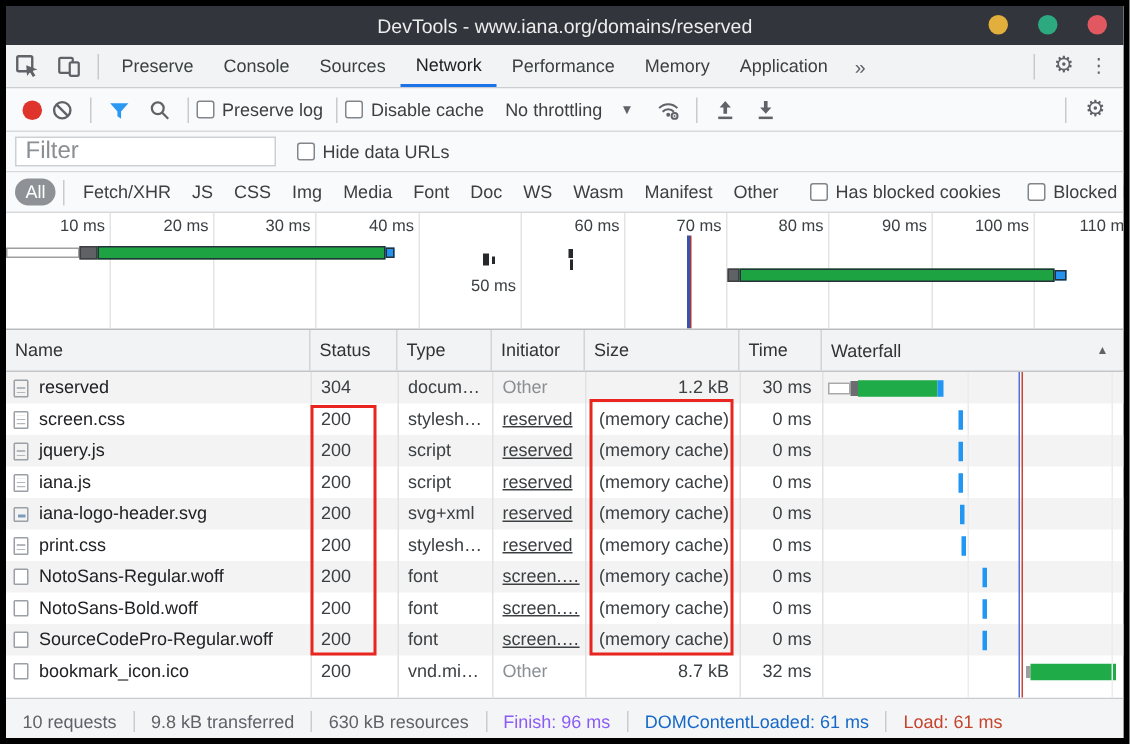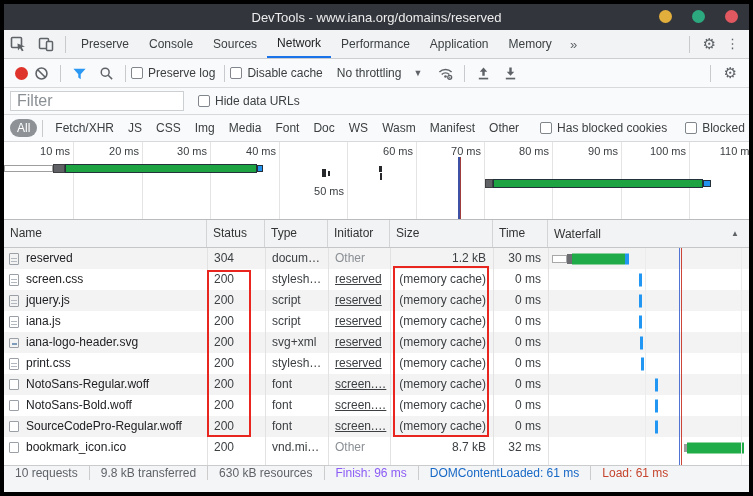--- a/index.html
+++ b/index.html
@@ -82,21 +82,21 @@
   .wf-dgray{height:10px;background:#6b6d70;}
   .wf-green{height:11px;background:#1fab47;}
   .wf-blue{height:11px;background:#2196f3;}
   .wf-tick{height:13px;background:#2196f3;}
   .wf-gray{height:8px;background:#9e9e9e;}
   .col-div,.wf-grid,.ev-line{position:absolute;top:0;height:217px;width:1px;pointer-events:none;}
   .col-div{background:#e2e2e2;} .wf-grid{background:#ececec;}
   .anno{position:absolute;box-sizing:border-box;pointer-events:none;z-index:5;}
 
   
-  .statusbar{flex:1;min-height:30px;background:#f4f5f6;border-top:1px solid #c9cbcd;display:flex;}
+  .statusbar{flex:1;min-height:30px;background:#f4f5f6;border-top:1px solid #c9cbcd;display:flex;align-items:center;}
   .sb-item{font-size:12px;color:#5f6368;padding:0 11px;white-space:nowrap;}
   .sb-sep{width:1px;height:14px;background:#ccc;flex:none;}
 </style>
 </head>
 <body>
 
 <div id="frame">
   <div class="win">
 
     <div class="titlebar">
@@ -117,22 +117,22 @@
         <rect x="1.5" y="2.5" width="9" height="10" rx="1" fill="none" stroke="#5f6368" stroke-width="1.5"></rect>
         <rect x="8.5" y="5.5" width="6" height="9" rx="1" fill="#f1f3f4" stroke="#5f6368" stroke-width="1.5"></rect>
       </svg>
       <span class="v-div"></span>
       <div id="tabs" style="display:flex;height:100%;">
           <div class="tab">Preserve</div>
           <div class="tab">Console</div>
           <div class="tab">Sources</div>
           <div class="tab active">Network</div>
           <div class="tab">Performance</div>
+          <div class="tab">Memory</div>
           <div class="tab">Application</div>
-          <div class="tab">Memory</div>
         </div>
       <span class="tab-overflow">»</span>
       <span class="spacer"></span>
       <span class="v-div"></span>
       <span class="glyph-btn">⚙</span>
       <span class="glyph-btn" style="font-size:13px;padding:0 10px 0 2px;">⋮</span>
     </div>
 
     <div class="toolbar">
       <span class="rec"></span>

